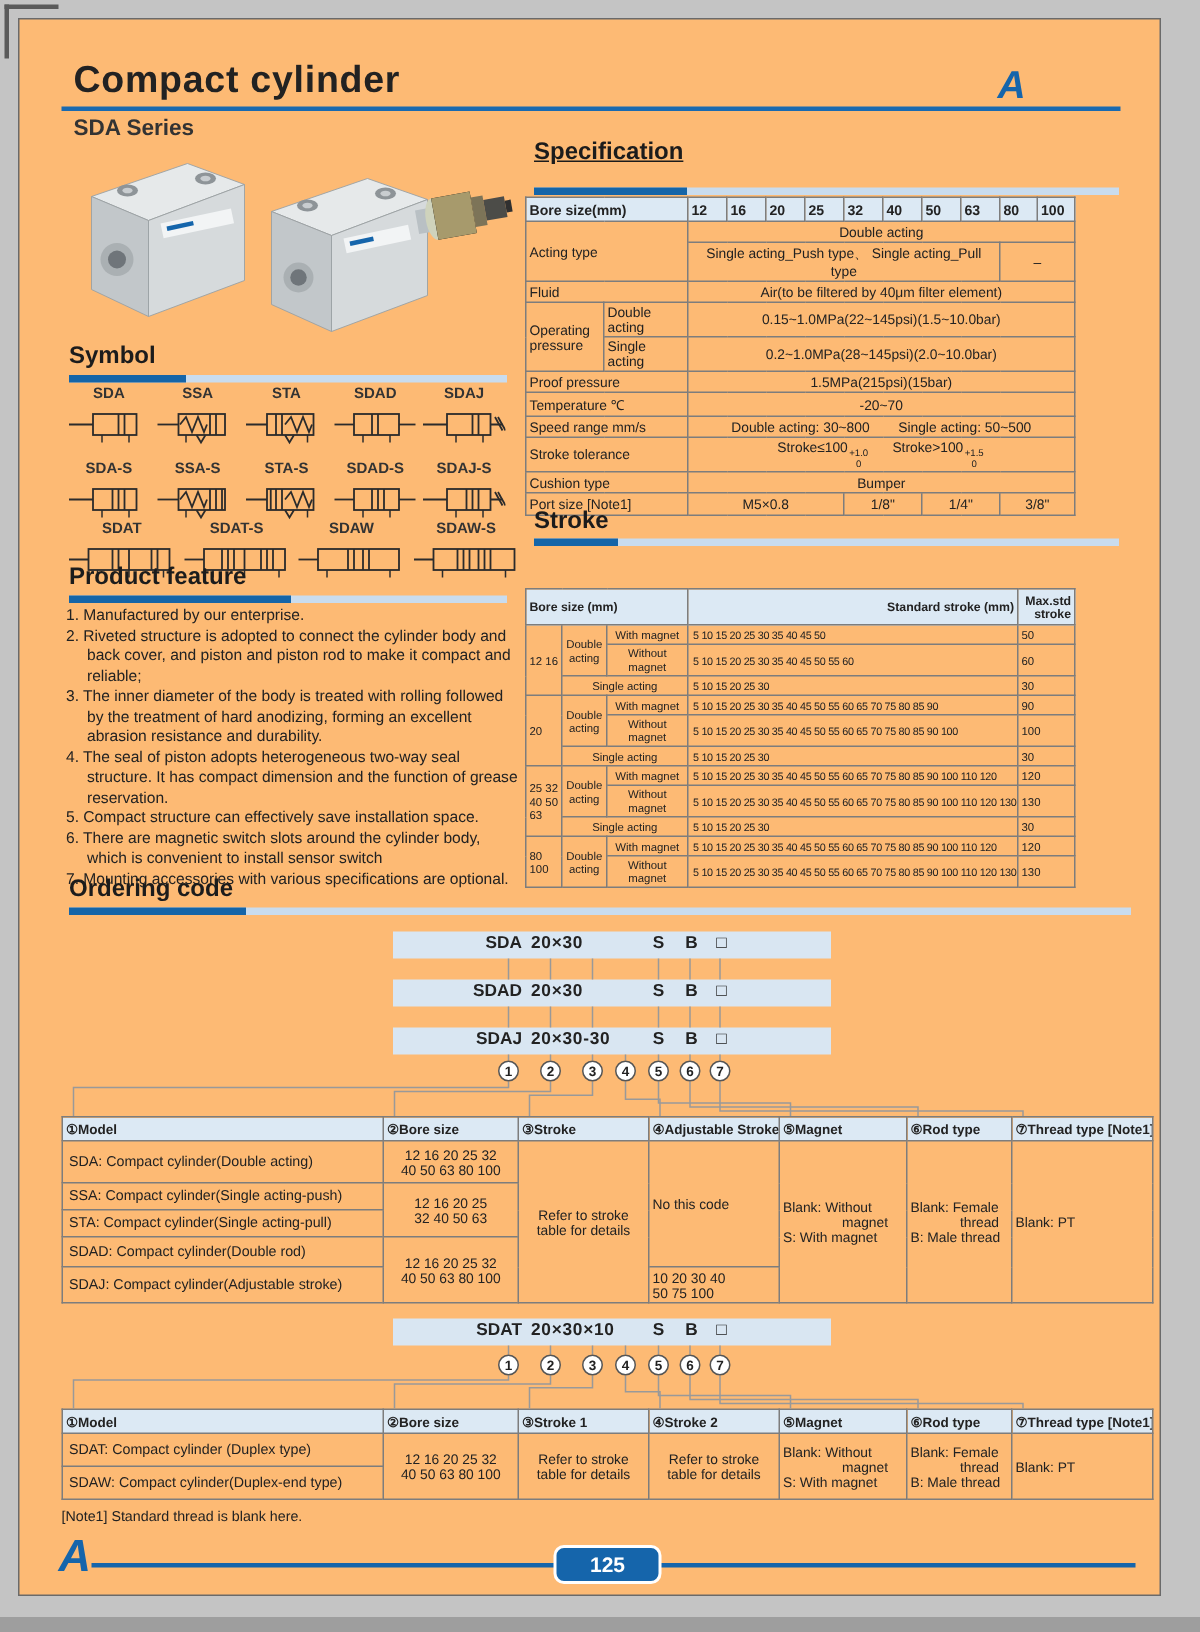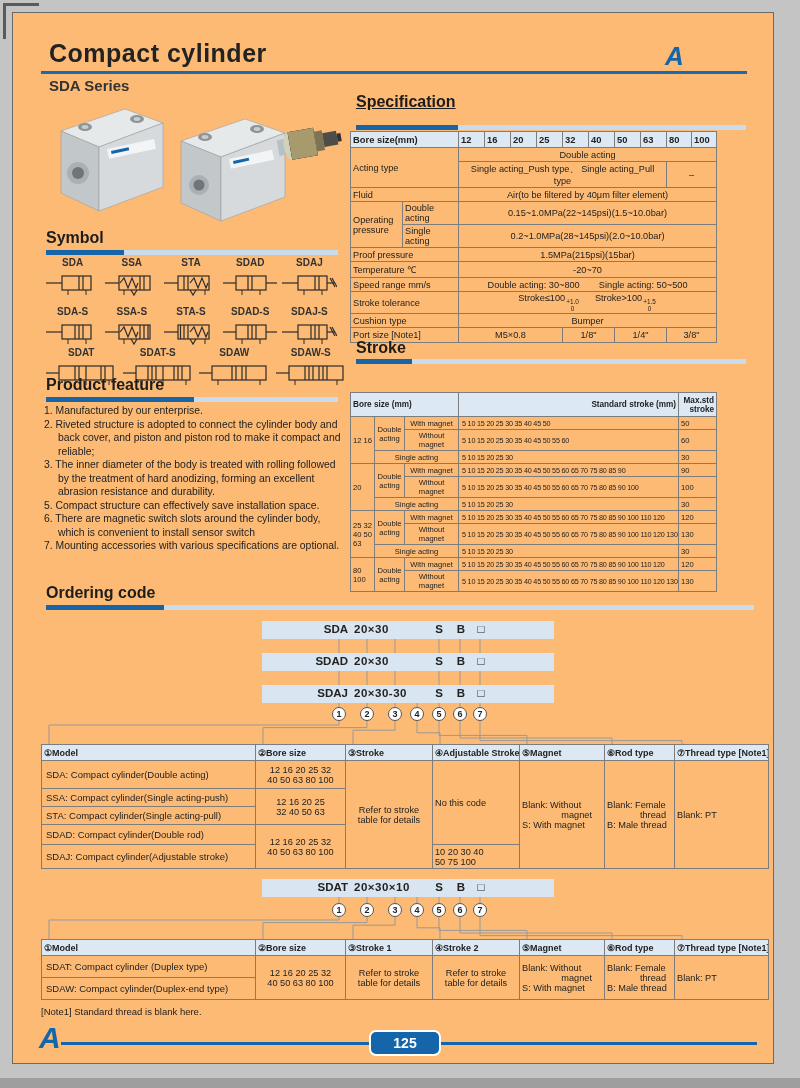--- a/index.html
+++ b/index.html
@@ -292,20 +292,21 @@
       </div>
 
     <div class="sec-title" style="left:33px; top:363px;">Product feature</div>
     <div class="sec-bar" style="left:33px; top:384px; width:292px;">
         <i style="width:148px;"></i>
       </div>
     <div class="features">
       <div>1. Manufactured by our enterprise.</div>
       <div>2. Riveted structure is adopted to connect the cylinder body and back cover, and piston and piston rod to make it compact and reliable;</div>
       <div>3. The inner diameter of the body is treated with rolling followed by the treatment of hard anodizing, forming an excellent abrasion resistance and durability.</div>
+      <div>4. The seal of piston adopts heterogeneous two-way seal structure. It has compact dimension and the function of grease reservation.</div>
       <div>5. Compact structure can effectively save installation space.</div>
       <div>6. There are magnetic switch slots around the cylinder body, which is convenient to install sensor switch</div>
       <div>7. Mounting accessories with various specifications are optional.</div>
     </div>
 
     <div class="sec-title" style="left:343px; top:80px;text-decoration:underline;">Specification</div>
     <div class="sec-bar" style="left:343px; top:112px; width:390px;">
         <i style="width:102px;"></i>
       </div>
 

